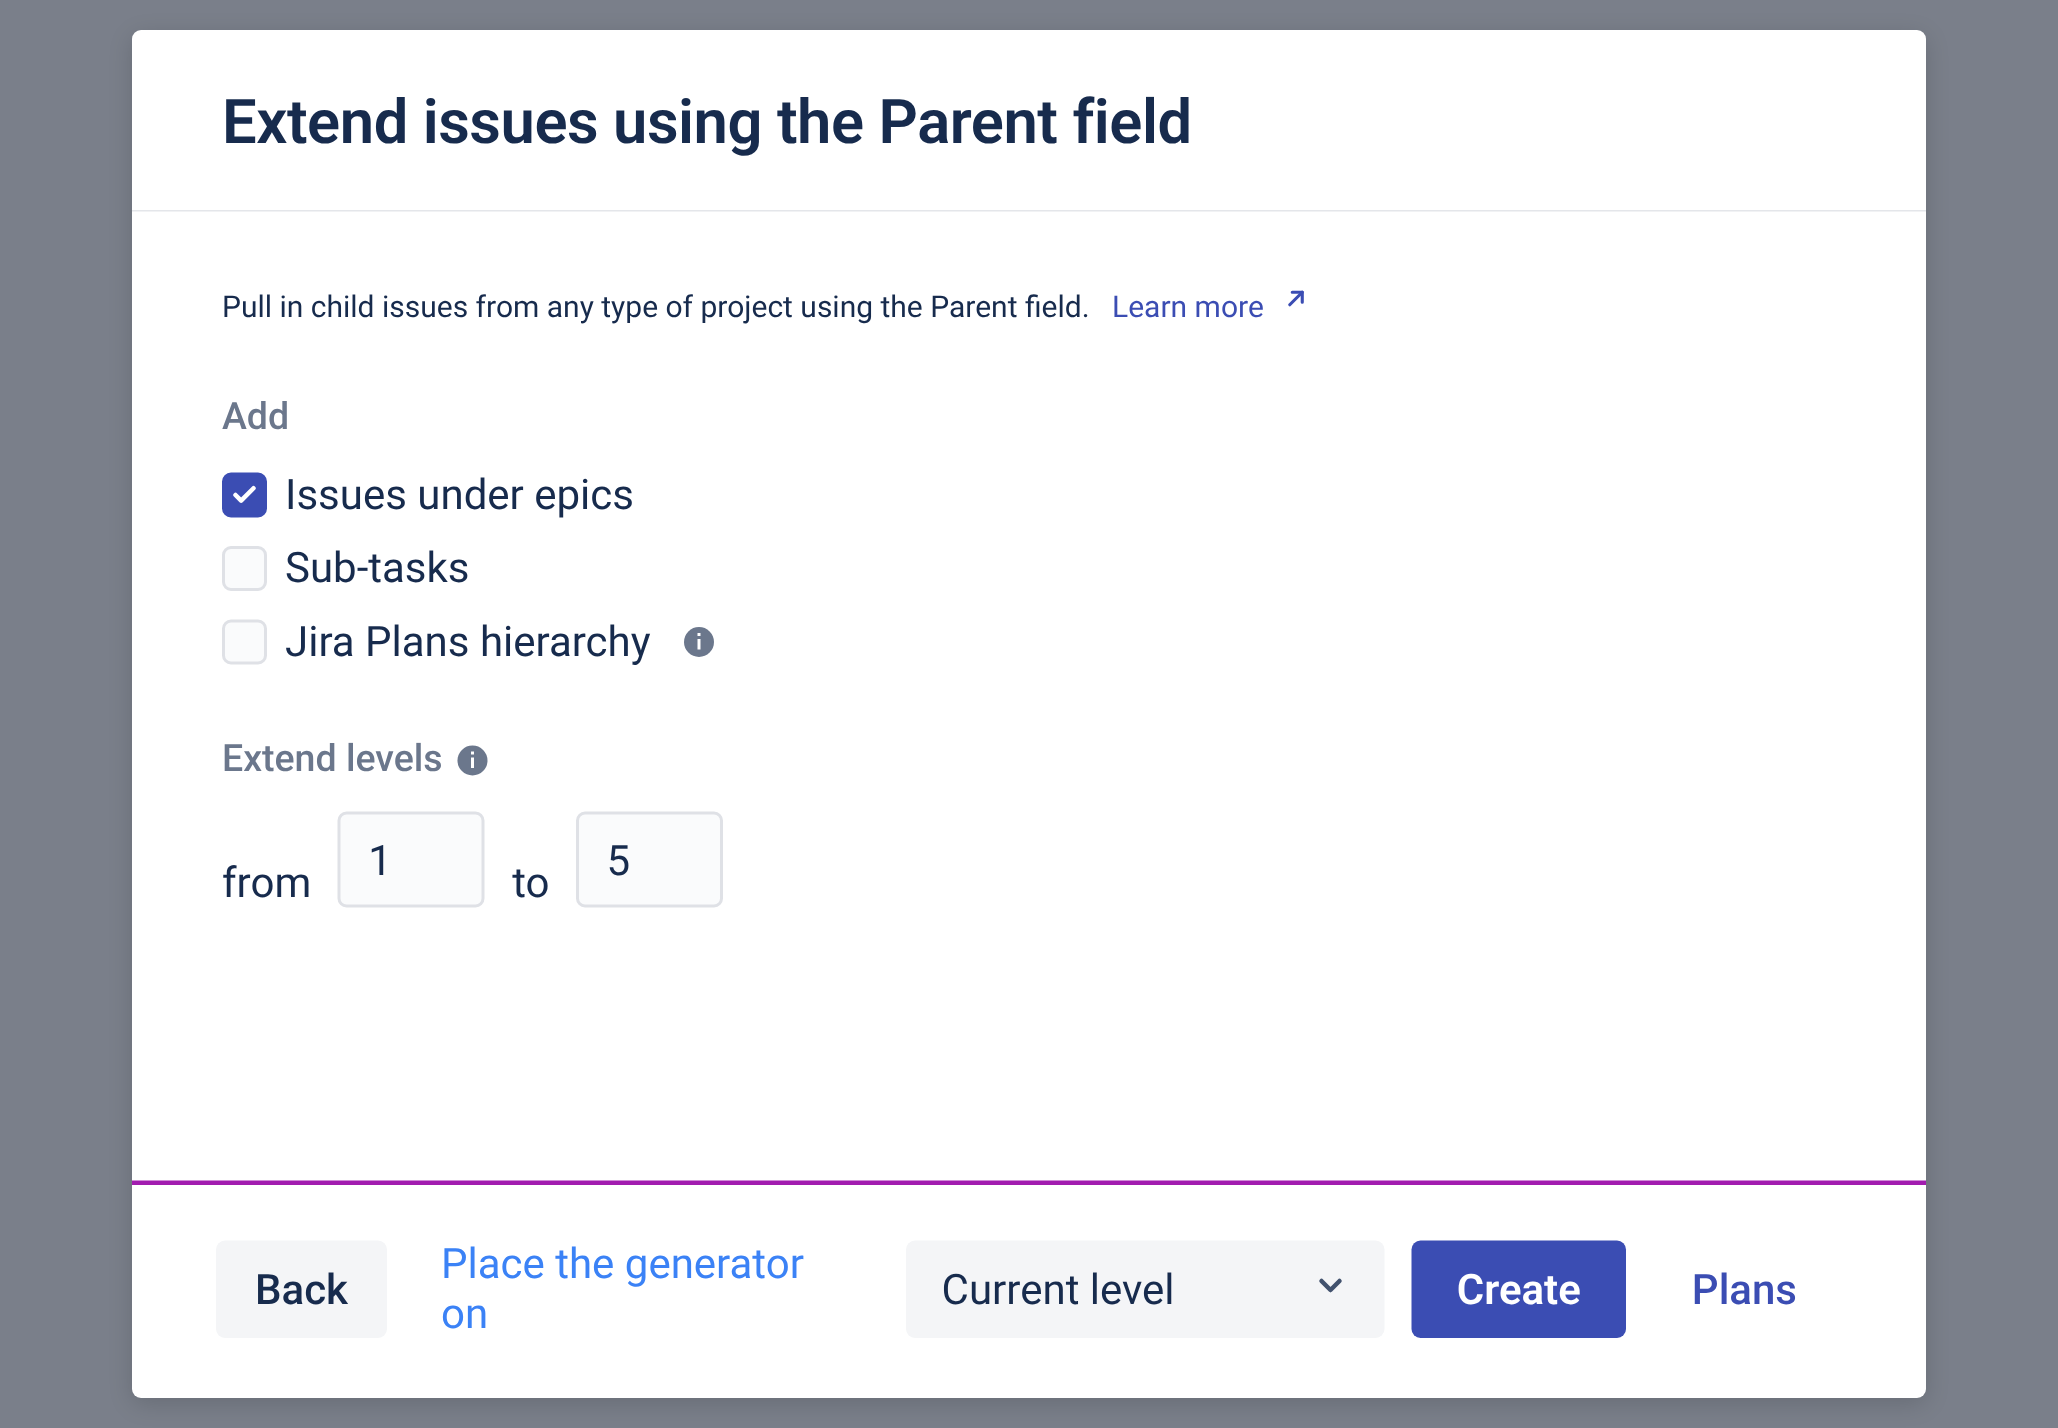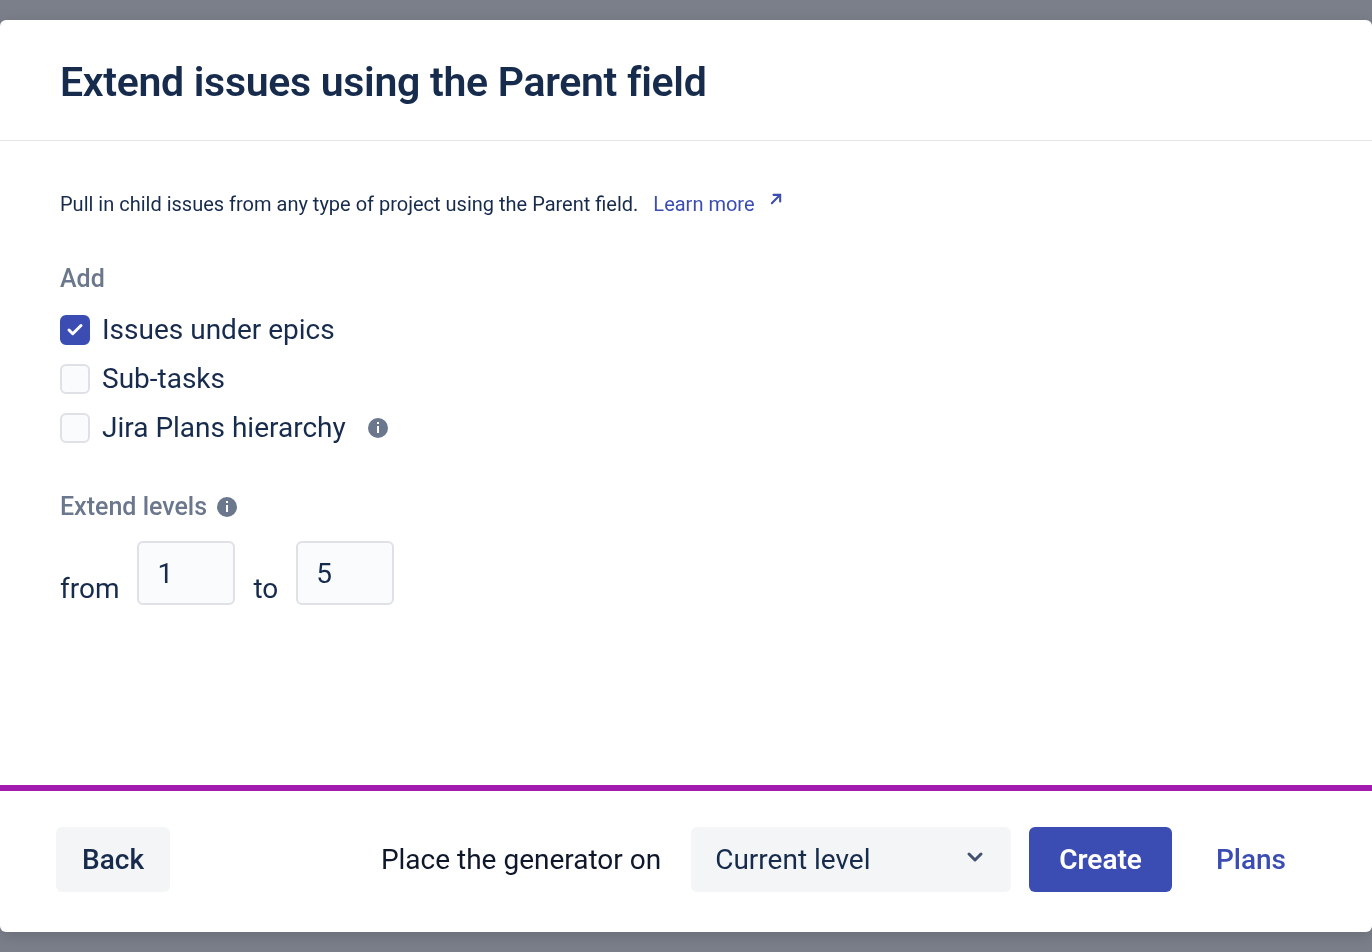--- a/index.html
+++ b/index.html
@@ -9,21 +9,21 @@
       width: 1372px;
       height: 952px;
       display: flex;
       align-items: center;
       justify-content: center;
       overflow: hidden;
     }
     .dialog {
       background: #fff;
       border-radius: 6px;
-      width: 1372px;
+      width: 1196px;
       height: 912px;
       box-shadow: 0 4px 16px rgba(0,0,0,0.15);
       display: flex;
       flex-direction: column;
       overflow: hidden;
     }
     .dialog-header {
       padding: 38px 60px 34px 60px;
       border-bottom: 1px solid #e4e6ea;
     }
@@ -108,38 +108,38 @@
       border: 2px solid #dfe1e6;
       border-radius: 6px;
       background: #fafbfc;
       font-size: 28px;
       color: #172b4d;
       text-align: left;
       padding: 0 18px;
       font-family: inherit;
     }
     .dialog-footer {
-      border-top: 6px solid #a21caf;
+      border-top: 3px solid #a21caf;
       padding: 36px 60px 40px 56px;
       display: flex;
       align-items: center;
       gap: 18px;
     }
     .btn {
       font-family: inherit;
       font-size: 28px;
       font-weight: 500;
       border: none;
       border-radius: 6px;
       cursor: pointer;
       padding: 16px 26px;
     }
     .btn-back { background: #f4f5f7; color: #172b4d; }
     .footer-spacer { flex: 1; }
-    .place-label { font-size: 28px; color: #0f172a; margin-right: 12px; text-align: center; }
+    .place-label { font-size: 28px; color: #3b82f6; margin-right: 12px; }
     .select {
       display: flex;
       align-items: flex-start;
       justify-content: space-between;
       background: #f4f5f7;
       border-radius: 6px;
       padding: 16px 24px;
       width: 320px;
       cursor: pointer;
       font-size: 28px;

